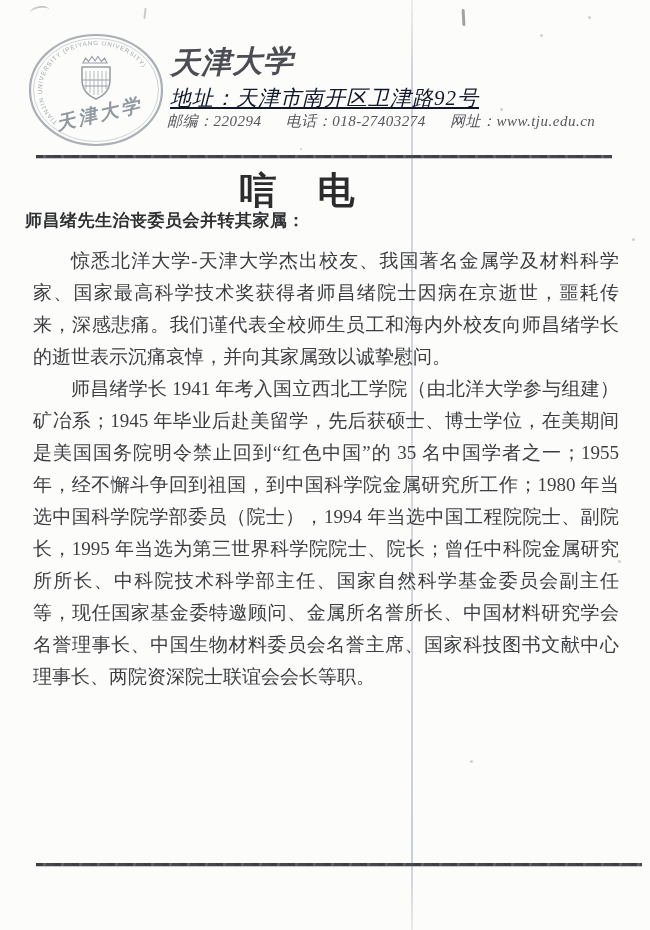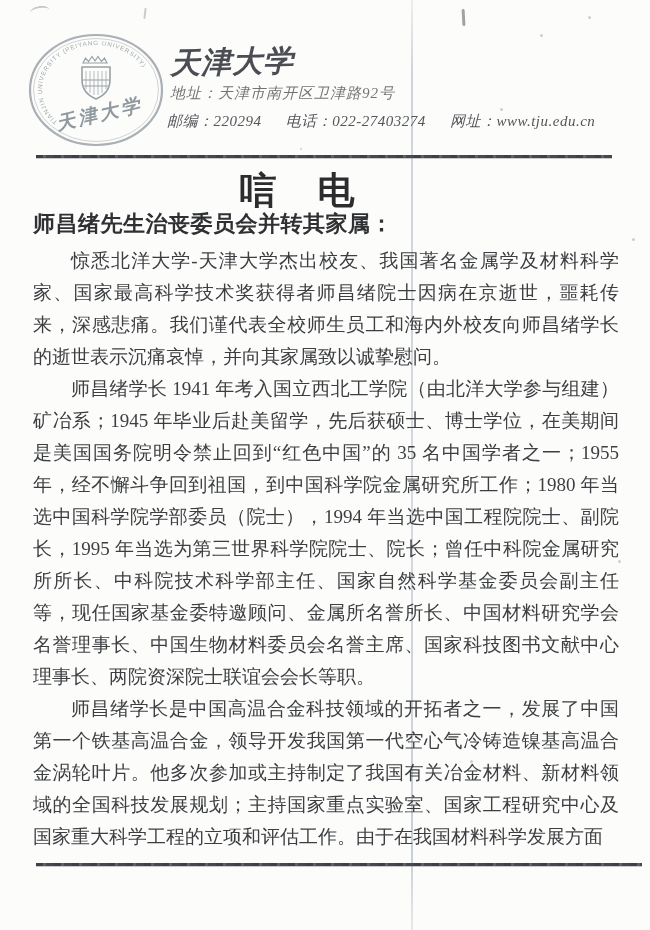--- a/index.html
+++ b/index.html
@@ -34,21 +34,21 @@
 
   
   .seal { position: absolute; left: 26px; top: 30px; }
   .brand {
     position: absolute; left: 170px; top: 42px;
     font-size: 30px; font-weight: bold; font-style: italic;
     letter-spacing: 1px; color: #4b4d53; transform: rotate(-1.5deg);
   }
   .addr-line {
     position: absolute; left: 170px; top: 84px;
-    font-size: 15px; font-style: italic; color: #737373; letter-spacing: 1px;
+    font-size: 21px; font-style: italic; color: #0f172a; letter-spacing: 1px; text-decoration: underline;
   }
   .contact-line {
     position: absolute; left: 167px; top: 112px;
     font-size: 15px; font-style: italic; color: #54565c; letter-spacing: 0.5px;
   }
   .contact-line .pair { margin-right: 20px; }
 
   .rule {
     position: absolute; height: 3px;
     background: repeating-linear-gradient(90deg,
@@ -57,22 +57,22 @@
   }
   .rule-top { left: 36px; top: 155px; width: 576px; }
   .rule-bottom { left: 36px; top: 863px; width: 606px; }
 
   .title {
     position: absolute; left: 0; top: 166px; width: 596px; margin: 0;
     text-align: center; font-family: "Liberation Sans", "DejaVu Sans", sans-serif;
     font-size: 37px; font-weight: 700; color: #2c2c2f; letter-spacing: 2px;
   }
   .salutation {
-    position: absolute; left: 33px; top: 209px;
-    font-size: 22px; font-weight: 600; color: #2f3033; letter-spacing: 0.5px;
+    position: absolute; left: 25px; top: 209px;
+    font-size: 17px; font-weight: 600; color: #2f3033; letter-spacing: 0.5px;
   }
   .body-text {
     position: absolute; left: 33px; top: 245px; width: 586px;
     font-size: 19px; line-height: 32px; color: #3c3e42;
     text-align: justify;
   }
   .body-text p { margin: 0; text-indent: 2em; font-family: Liberation Serif, serif; }
 </style>
 </head>
 <body>
@@ -112,32 +112,31 @@
     </svg>
 
     <div class="brand">天津大学</div>
 
     <div class="addr-line">
       <span>地址：</span><span>天津市南开区卫津路92号</span>
     </div>
 
     <div class="contact-line">
       <span class="pair"><span>邮编：</span><span>220294</span></span>
-      <span class="pair"><span>电话：</span><span>022-27403274</span></span>
+      <span class="pair"><span>电话：</span><span>018-27403274</span></span>
       <span class="pair"><span>网址：</span><span>www.tju.edu.cn</span></span>
     </div>
   </header>
 
   <div class="rule rule-top"></div>
 
   <h1 class="title">唁　电</h1>
 
   <div class="salutation">师昌绪先生治丧委员会并转其家属：</div>
 
   <div class="body-text">
     <p>惊悉北洋大学-天津大学杰出校友、我国著名金属学及材料科学家、国家最高科学技术奖获得者师昌绪院士因病在京逝世，噩耗传来，深感悲痛。我们谨代表全校师生员工和海内外校友向师昌绪学长的逝世表示沉痛哀悼，并向其家属致以诚挚慰问。</p>
     <p>师昌绪学长 1941 年考入国立西北工学院（由北洋大学参与组建）矿冶系；1945 年毕业后赴美留学，先后获硕士、博士学位，在美期间是美国国务院明令禁止回到“红色中国”的 35 名中国学者之一；1955 年，经不懈斗争回到祖国，到中国科学院金属研究所工作；1980 年当选中国科学院学部委员（院士），1994 年当选中国工程院院士、副院长，1995 年当选为第三世界科学院院士、院长；曾任中科院金属研究所所长、中科院技术科学部主任、国家自然科学基金委员会副主任等，现任国家基金委特邀顾问、金属所名誉所长、中国材料研究学会名誉理事长、中国生物材料委员会名誉主席、国家科技图书文献中心理事长、两院资深院士联谊会会长等职。</p>
-    <p>师昌绪学长是中国高温合金科技领域的开拓者之一，发展了中国第一个铁基高温合金，领导开发我国第一代空心气冷铸造镍基高温合金涡轮叶片。他多次参加或主持制定了我国有关冶金材料、新材料领域的全国科技发展规划；主持国家重点实验室、国家工程研究中心及国家重大科学工程的立项和评估工作。由于在我国材料科学发展方面</p>
   </div>
 
   <div class="rule rule-bottom"></div>
 
 </div>
 
 </body></html>

